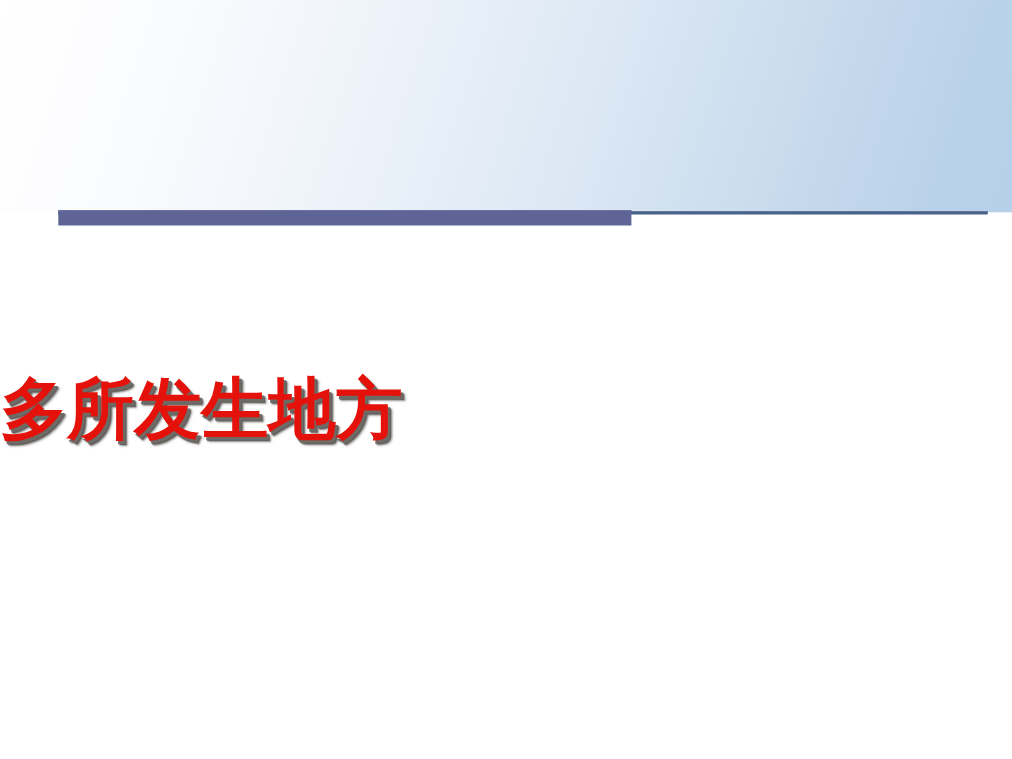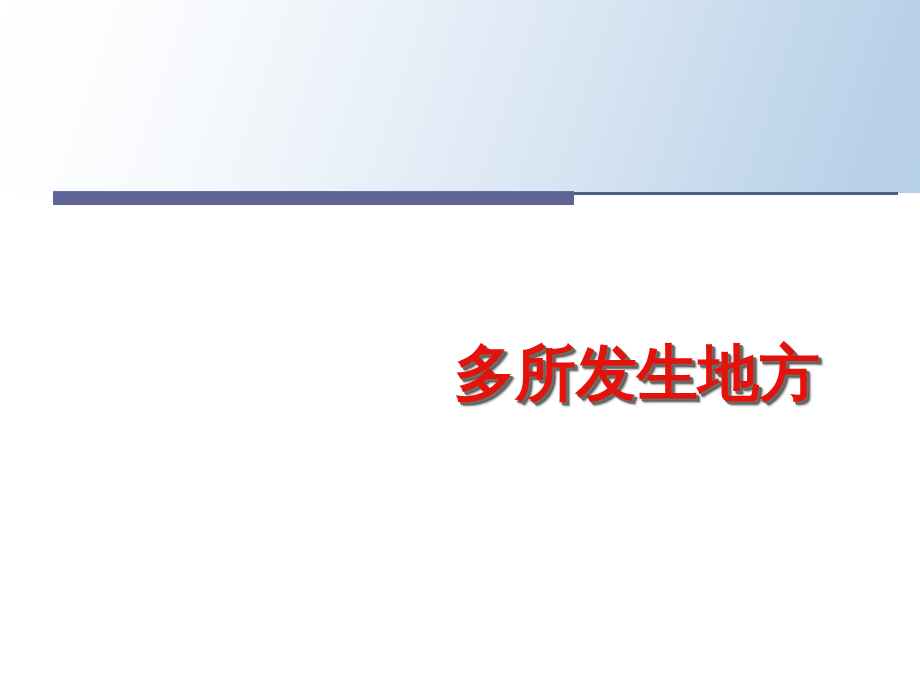--- a/index.html
+++ b/index.html
@@ -68,21 +68,21 @@
     height: 1px;
     background: #6b70a1;
   }
 
   
   .title-block {
     position: absolute;
     left: 0;
     top: 337px;
     width: 820px;
-    text-align: right;
+    text-align: left;
   }
 
   .title-text {
     display: inline-block;
     font-family: "DejaVu Sans", "Liberation Sans", sans-serif;
     font-size: 61px;
     font-weight: bold;
     line-height: 1.18;
     letter-spacing: 0px;
     color: #e4120a;

